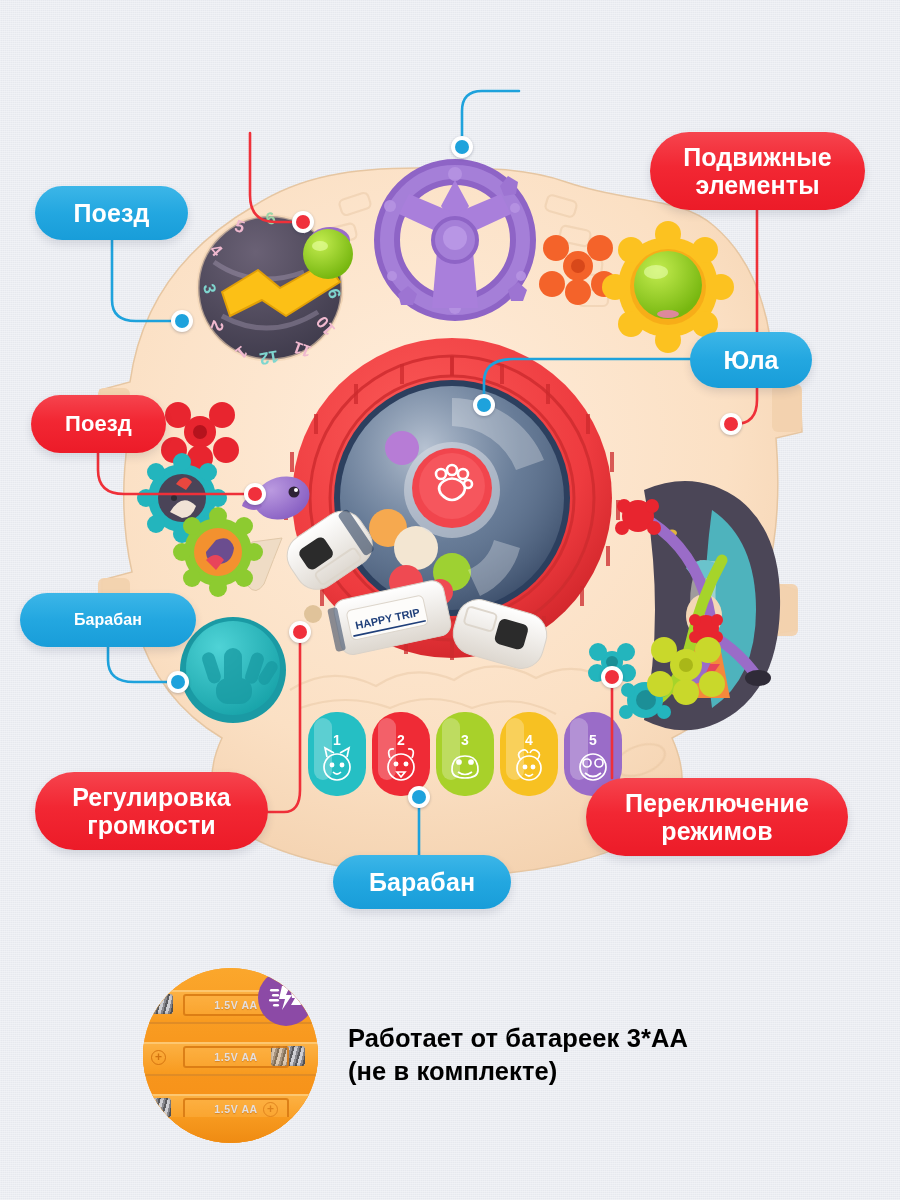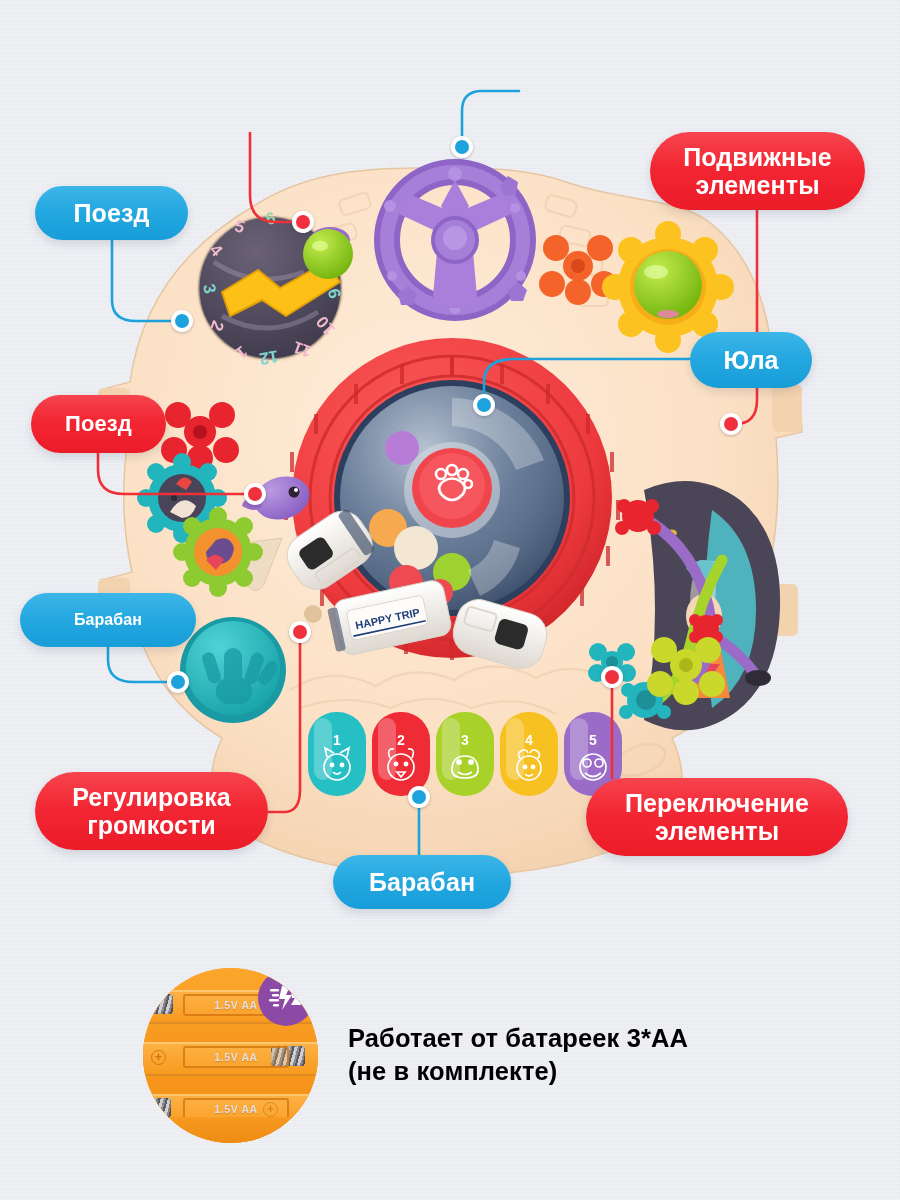--- a/index.html
+++ b/index.html
@@ -577,21 +577,21 @@
   <div id="badge-layer">
     <div class="badge red" style="left:650px; top:132px; width:215px; height:78px; font-size:25px;">Подвижные
 элементы</div>
     <div class="badge blue" style="left:35px;  top:186px; width:153px; height:54px; font-size:25px;">Поезд</div>
     <div class="badge blue" style="left:690px; top:332px; width:122px; height:56px; font-size:25px;">Юла</div>
     <div class="badge red" style="left:31px;  top:395px; width:135px; height:58px; font-size:22px;">Поезд</div>
     <div class="badge blue" style="left:20px;  top:593px; width:176px; height:54px; font-size:16px;">Барабан</div>
     <div class="badge red" style="left:35px;  top:772px; width:233px; height:78px; font-size:25px;">Регулировка
 громкости</div>
     <div class="badge red" style="left:586px; top:778px; width:262px; height:78px; font-size:25px;">Переключение
-элементы</div>
+режимов</div>
     <div class="badge blue" style="left:333px; top:855px; width:178px; height:54px; font-size:25px;">Барабан</div>
 
     <div class="dot red" style="left:292px; top:211px;"></div>
     <div class="dot blue" style="left:451px; top:136px;"></div>
     <div class="dot blue" style="left:171px; top:310px;"></div>
     <div class="dot blue" style="left:473px; top:394px;"></div>
     <div class="dot red" style="left:720px; top:413px;"></div>
     <div class="dot red" style="left:244px; top:483px;"></div>
     <div class="dot blue" style="left:167px; top:671px;"></div>
     <div class="dot red" style="left:289px; top:621px;"></div>

